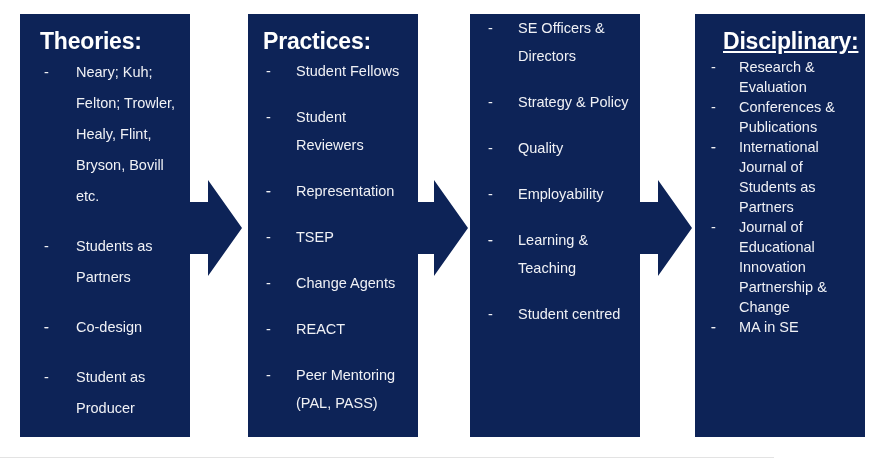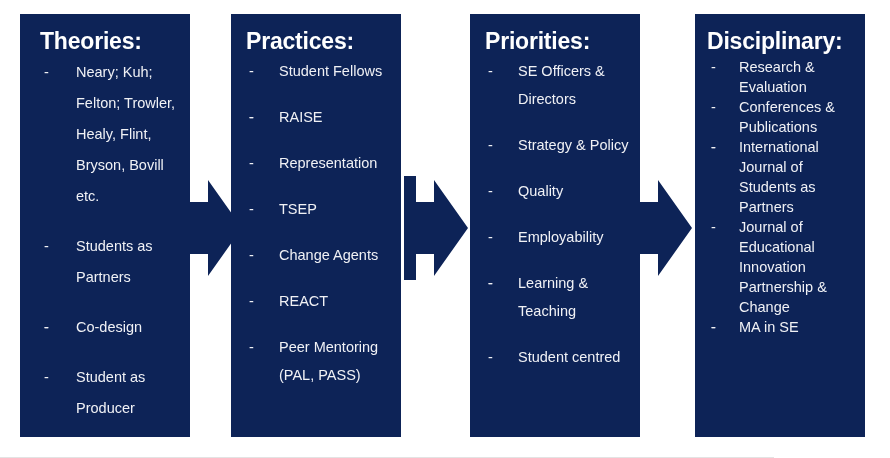--- a/index.html
+++ b/index.html
@@ -35,37 +35,37 @@
   
   .col {
     position: absolute;
     top: 14px;
     height: 423px;
     background: #0d2357;
     box-sizing: border-box;
     overflow: hidden;
   }
   .col-1 { left: 20px;  width: 170px; }
-  .col-2 { left: 231px; width: 170px; }
+  .col-2 { left: 248px; width: 170px; }
   .col-3 { left: 470px; width: 170px; }
   .col-4 { left: 695px; width: 170px; }
 
   .col-heading {
     color: #ffffff;
     font-weight: bold;
     font-size: 23px;
     line-height: 27px;
     letter-spacing: -0.2px;
     padding: 14px 0 2px 0;
     white-space: nowrap;
   }
   .col-1 .col-heading { padding-left: 20px; }
   .col-2 .col-heading { padding-left: 15px; }
   .col-3 .col-heading { padding-left: 15px; }
-  .col-4 .col-heading { padding-left: 12px; }
+  .col-4 .col-heading { padding-left: 28px; text-decoration: underline; }
 
   .items {
     list-style: none;
     margin: 0;
     padding: 0;
   }
 
   .item {
     position: relative;
     color: #f0f1f5;
@@ -151,24 +151,24 @@
 
   <div class="col col-2">
     <div class="col-heading">Practices:</div>
     <ul class="items">
       <li class="item">
         <span class="dash">-</span>
         <span class="txt">Student Fellows</span>
       </li>
       <li class="item">
         <span class="dash">-</span>
-      </li>
-      <li class="item">
-        <span class="dash">-</span>
-        <span class="txt">RAISE</span>
+        <span class="txt">Student Reviewers</span>
+      </li>
+      <li class="item">
+        <span class="dash">-</span>
       </li>
       <li class="item">
         <span class="dash">-</span>
         <span class="txt">Representation</span>
       </li>
       <li class="item">
         <span class="dash">-</span>
         <span class="txt">TSEP</span>
       </li>
       <li class="item">
@@ -186,21 +186,20 @@
     </ul>
   </div>
 
   <div class="arrow arrow-2">
     <svg viewBox="0 0 64 104" xmlns="http://www.w3.org/2000/svg">
       <polygon points="0,0 12,0 12,26 30,26 30,4 64,52 30,100 30,78 12,78 12,104 0,104" fill="#0d2357"></polygon>
     </svg>
   </div>
 
   <div class="col col-3">
-    <div class="col-heading">Priorities:</div>
     <ul class="items">
       <li class="item">
         <span class="dash">-</span>
         <span class="txt">SE Officers &amp; Directors</span>
       </li>
       <li class="item">
         <span class="dash">-</span>
         <span class="txt">Strategy &amp; Policy</span>
       </li>
       <li class="item">

